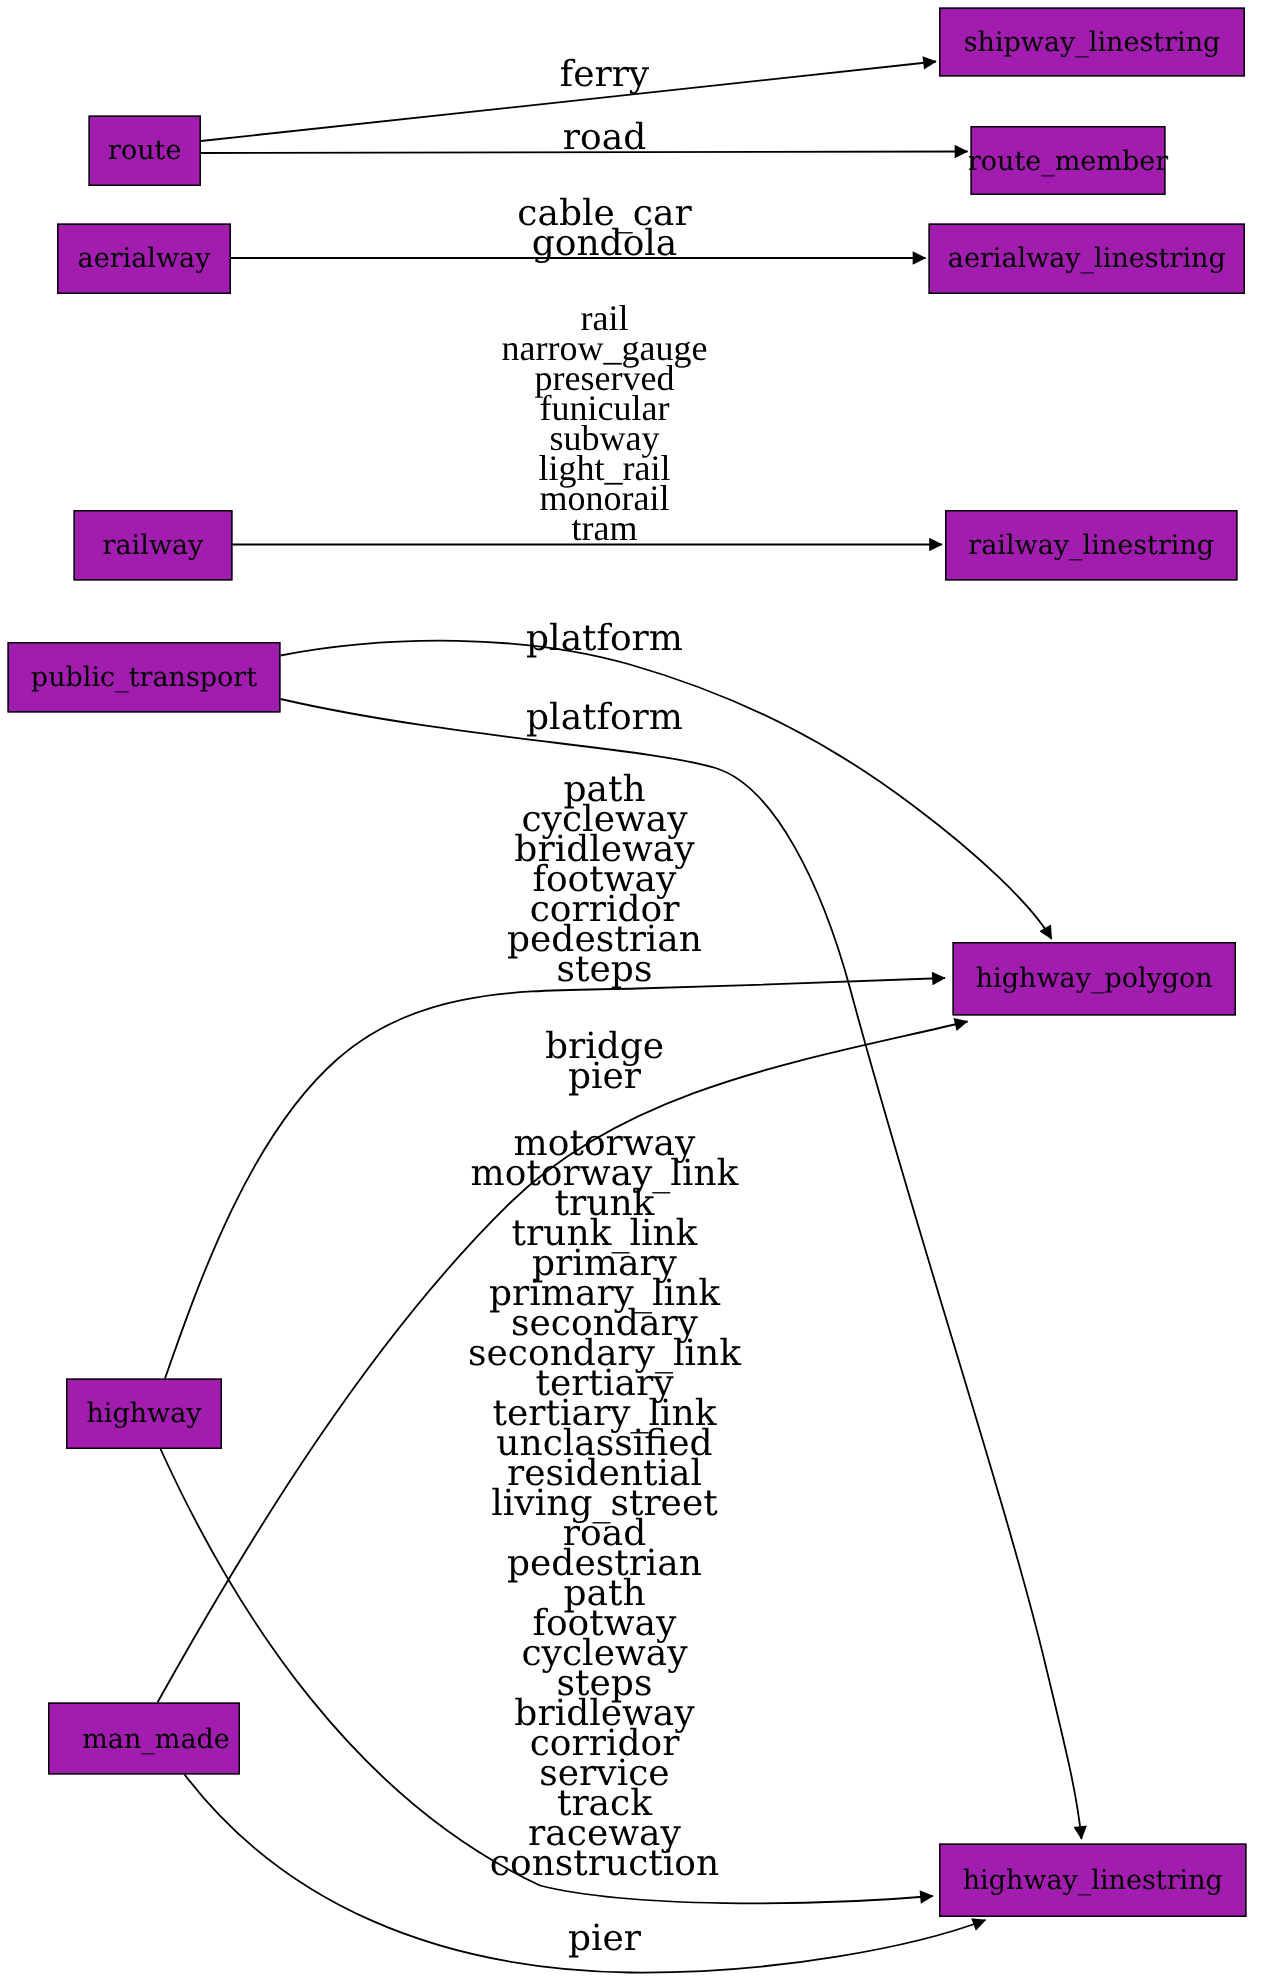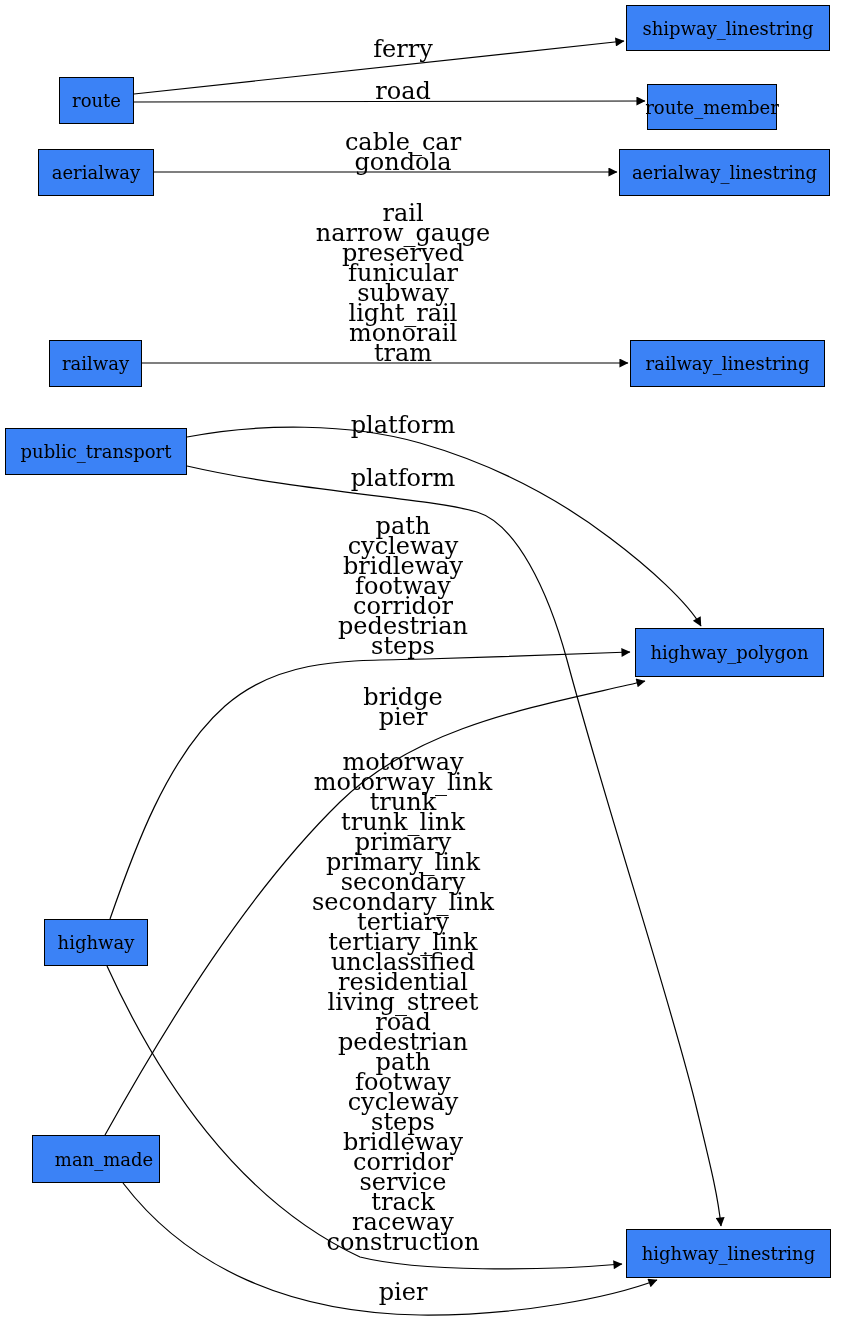--- a/index.html
+++ b/index.html
@@ -25,21 +25,21 @@
   }
   .edges-svg path.edge {
     fill: none;
     stroke: #000000;
     stroke-width: 1.2;
   }
   .node {
     position: absolute;
     box-sizing: border-box;
     border: 1px solid #000000;
-    background: #3b82f6;
+    background: #a21caf;
     display: flex;
     align-items: center;
     justify-content: center;
     font-size: 18px;
     white-space: nowrap;
   }
   .elabel {
     position: absolute;
     transform: translateX(-50%);
     text-align: center;
@@ -69,33 +69,33 @@
     <path class="edge" d="M 105 1135 C 168 1022, 248 892, 340 802 C 420 724, 540 706, 645 681" marker-end="url(#arrow)"></path>
     <path class="edge" d="M 107 966 C 158 1078, 238 1200, 360 1257 C 420 1272, 540 1271, 622 1264" marker-end="url(#arrow)"></path>
     <path class="edge" d="M 123 1183 C 188 1268, 290 1313, 420 1315 C 520 1316, 612 1297, 657 1280" marker-end="url(#arrow)"></path>
   </svg>
 
   <div class="node" style="left:59px;  top:77px;   width:75px;  height:47px;">route</div>
   <div class="node" style="left:626px; top:5px;    width:204px; height:46px;">shipway_linestring</div>
   <div class="node" style="left:647px; top:84px;   width:130px; height:46px;">route_member</div>
   <div class="node" style="left:38px;  top:149px;  width:116px; height:47px;">aerialway</div>
   <div class="node" style="left:619px; top:149px;  width:211px; height:47px;">aerialway_linestring</div>
-  <div class="node" style="left:49px;  top:340px;  width:93px;  height:47px;">railway</div>
+  <div class="node" style="left:49px;  top:340px;  width:106px;  height:47px;">railway</div>
   <div class="node" style="left:630px; top:340px;  width:195px; height:47px;">railway_linestring</div>
   <div class="node" style="left:5px;   top:428px;  width:182px; height:47px;">public_transport</div>
   <div class="node" style="left:44px;  top:919px;  width:104px; height:47px;">highway</div>
   <div class="node" style="left:635px; top:628px;  width:189px; height:49px;">highway_polygon</div>
   <div class="node" style="left:32px;  top:1135px; width:128px; height:48px;padding-left:16px;">man_made</div>
   <div class="node" style="left:626px; top:1229px; width:205px; height:49px;">highway_linestring</div>
 
   <div class="elabel" style="left:403px; top:39px;">ferry</div>
   <div class="elabel" style="left:403px; top:81px;">road</div>
   <div class="elabel" style="left:403px; top:132px;">cable_car
 gondola</div>
-  <div class="elabel" style="left:403px; top:203px;">rail
+  <div class="elabel" style="left:403px; top:203px;font-family:Liberation Serif, serif;">rail
 narrow_gauge
 preserved
 funicular
 subway
 light_rail
 monorail
 tram</div>
   <div class="elabel" style="left:403px; top:415px;">platform</div>
   <div class="elabel" style="left:403px; top:468px;">platform</div>
   <div class="elabel" style="left:403px; top:516px;">path

